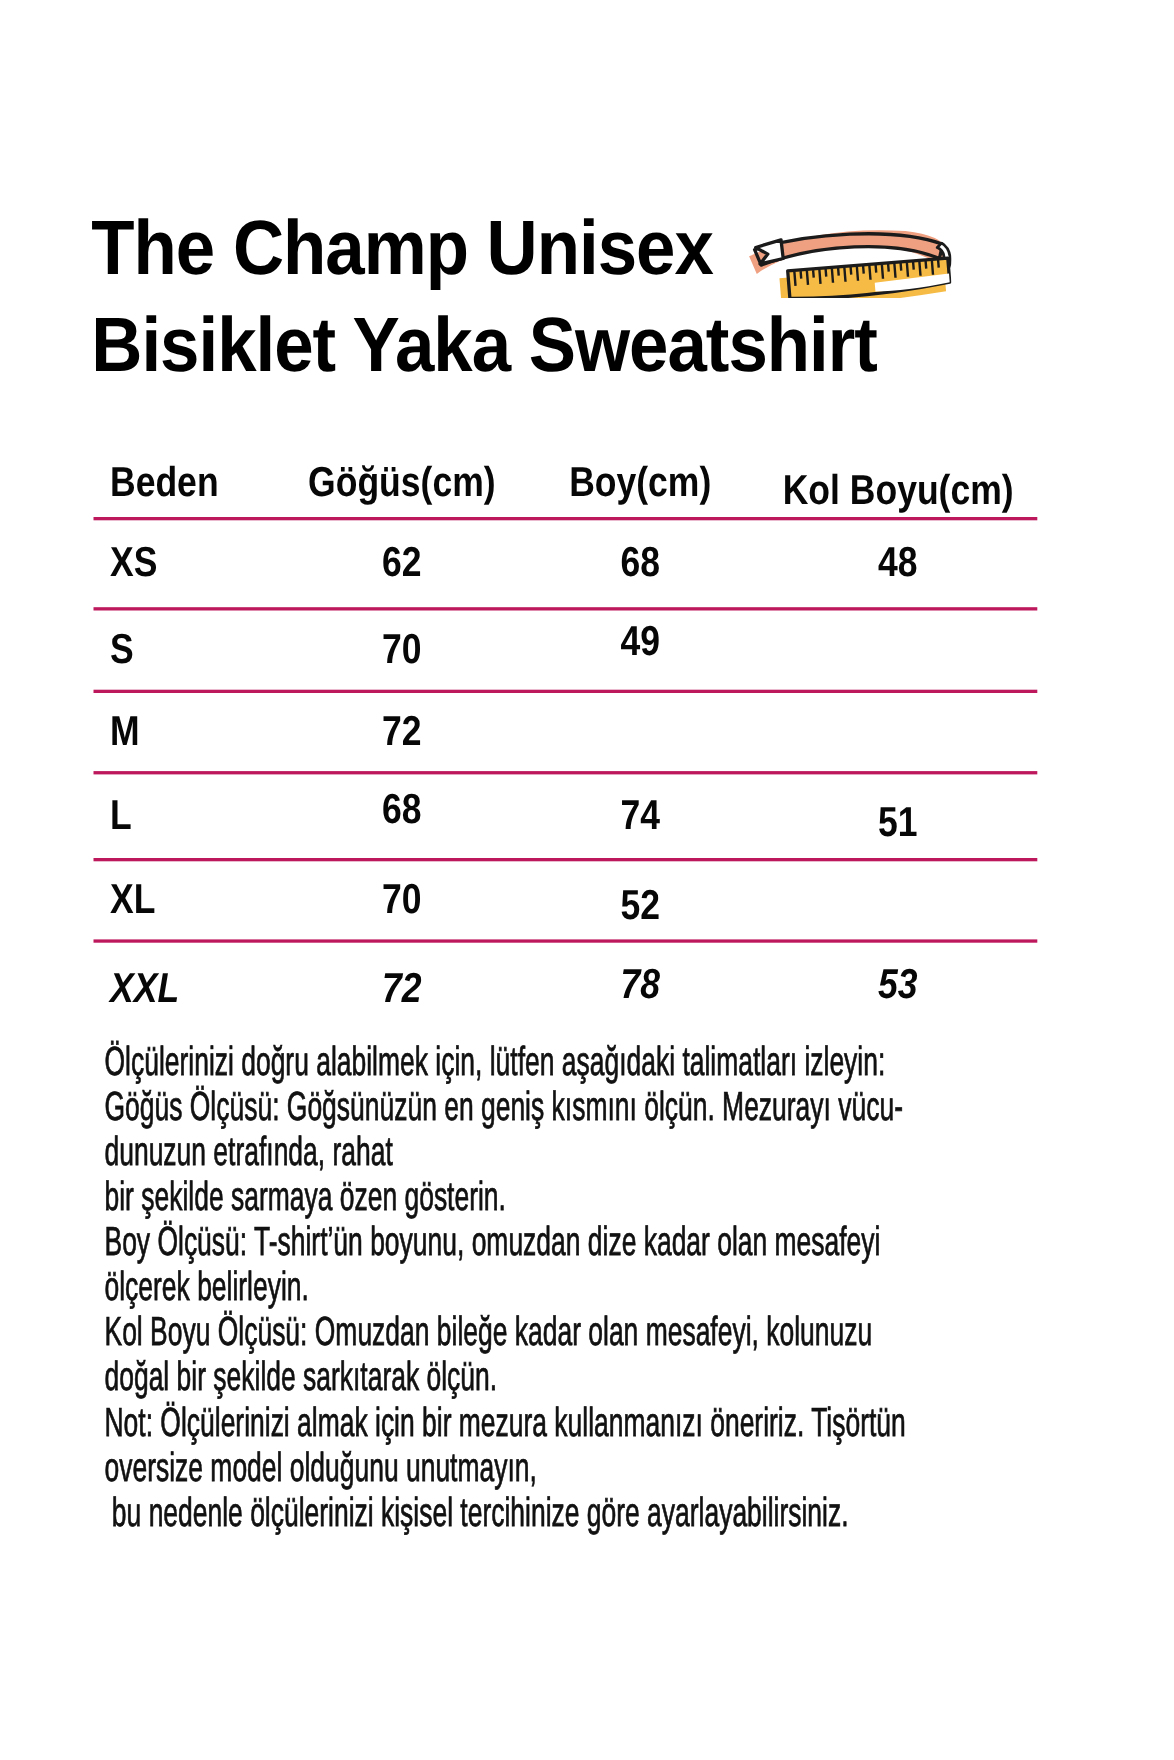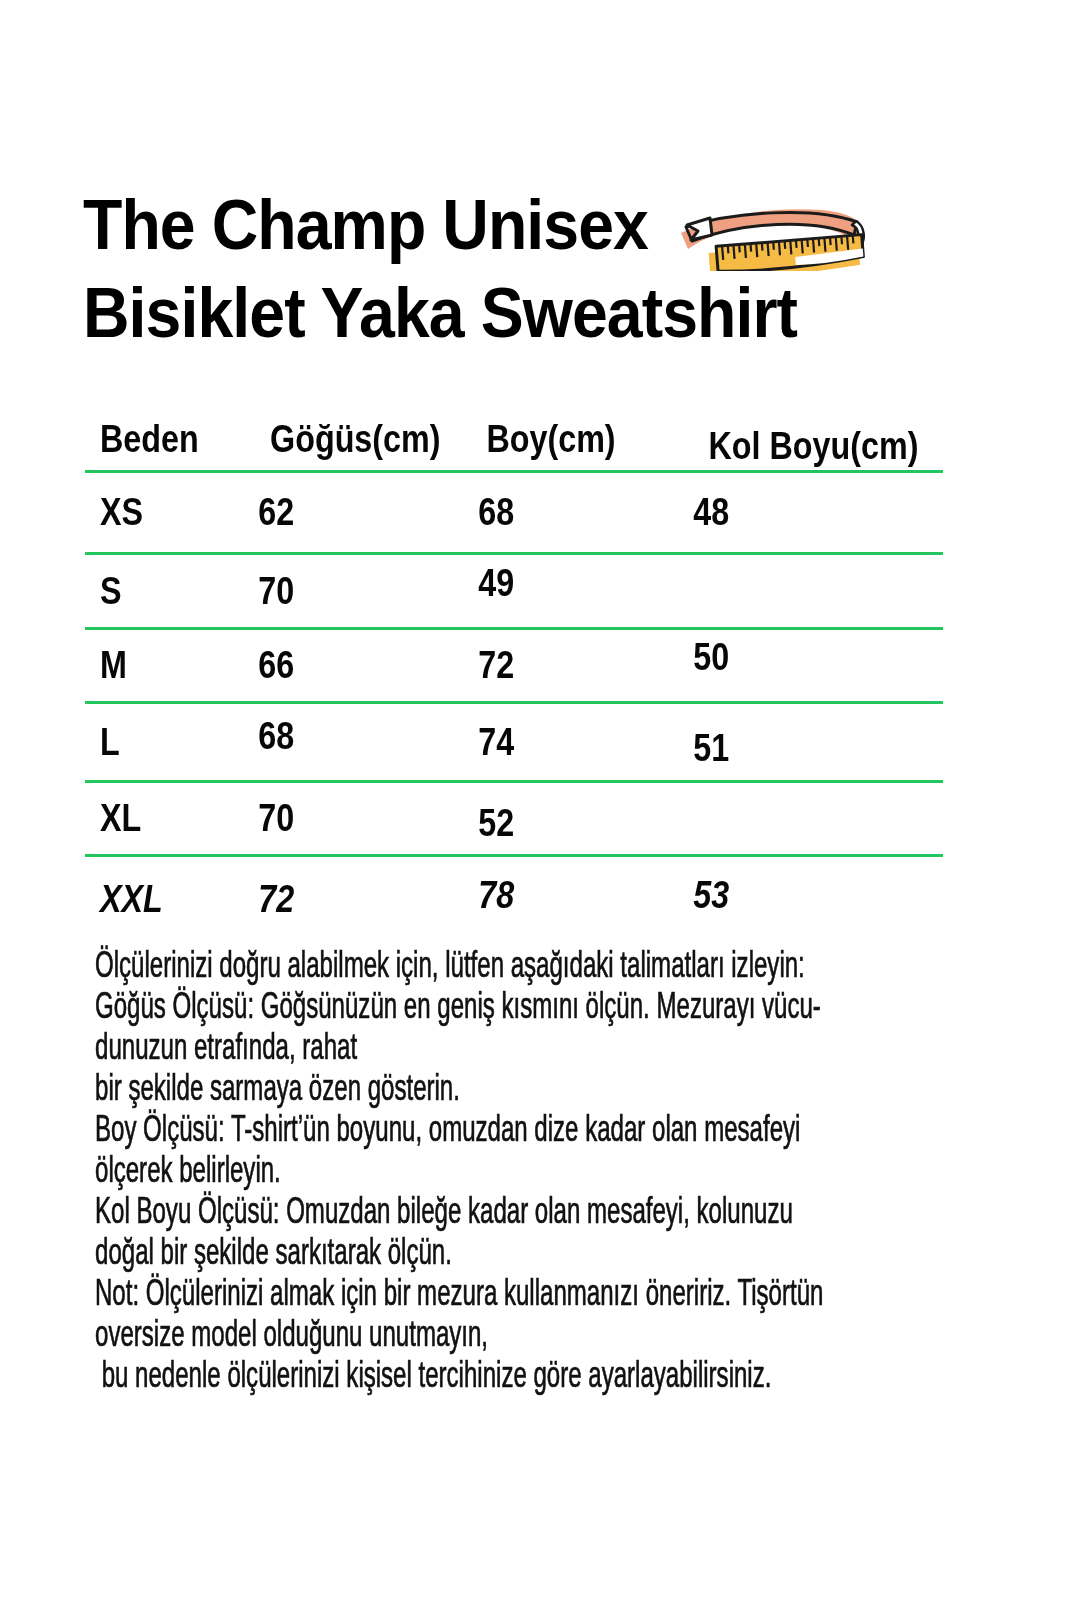--- a/index.html
+++ b/index.html
@@ -10,29 +10,29 @@
   .title{position:absolute;left:83px;top:181px;margin:0;font-size:70px;font-weight:700;
          line-height:88px;letter-spacing:-1px;color:#000;}
   .title .tl{display:block;white-space:nowrap;transform:scaleX(0.92);transform-origin:left center;}
 
   
   .tape{position:absolute;left:673px;top:197px;width:192px;height:74px;}
 
   
   .size-table{position:absolute;left:85px;top:408px;width:858px;font-weight:700;font-size:38px;color:#070707;}
   .trow{display:grid;grid-template-columns:170px 220px 215px 253px;align-items:center;
-        border-bottom:3px solid #22c55e;box-sizing:border-box;}
+        border-bottom:3px solid #be185d;box-sizing:border-box;}
   .trow.head{height:65px;}
   .trow.r1{height:82px;}
   .trow.r2{height:75px;}
   .trow.r3{height:74px;}
   .trow.r4{height:79px;}
   .trow.r5{height:74px;}
   .trow.r6{height:85px;border-bottom:none;font-style:italic;}
-  .cell{display:flex;align-items:center;}
+  .cell{display:flex;justify-content:center;align-items:center;}
   .cell.c1{justify-content:flex-start;padding-left:15px;}
   .cell span{display:inline-block;white-space:nowrap;transform:scaleX(0.85);transform-origin:center center;}
   .cell.c1 span{transform-origin:left center;}
   
   .head .c4 span{transform:translateY(7px) scaleX(0.85);}
   .r2 .c4 span{transform:translateY(-8px) scaleX(0.85);}
   .r3 .c4 span{transform:translateY(-8px) scaleX(0.85);}
   .r4 .c2 span{transform:translateY(-6px) scaleX(0.85);}
   .r4 .c4 span{transform:translateY(6px) scaleX(0.85);}
   .r5 .c4 span{transform:translateY(5px) scaleX(0.85);}
@@ -106,28 +106,22 @@
         </div>
       <div class="cell c4">
           <span>49</span>
         </div>
     </div>
 
     <div class="trow r3">
       <div class="cell c1">
           <span>M</span>
         </div>
-      <div class="cell c2">
-          <span>66</span>
-        </div>
       <div class="cell c3">
           <span>72</span>
-        </div>
-      <div class="cell c4">
-          <span>50</span>
         </div>
     </div>
 
     <div class="trow r4">
       <div class="cell c1">
           <span>L</span>
         </div>
       <div class="cell c2">
           <span>68</span>
         </div>

